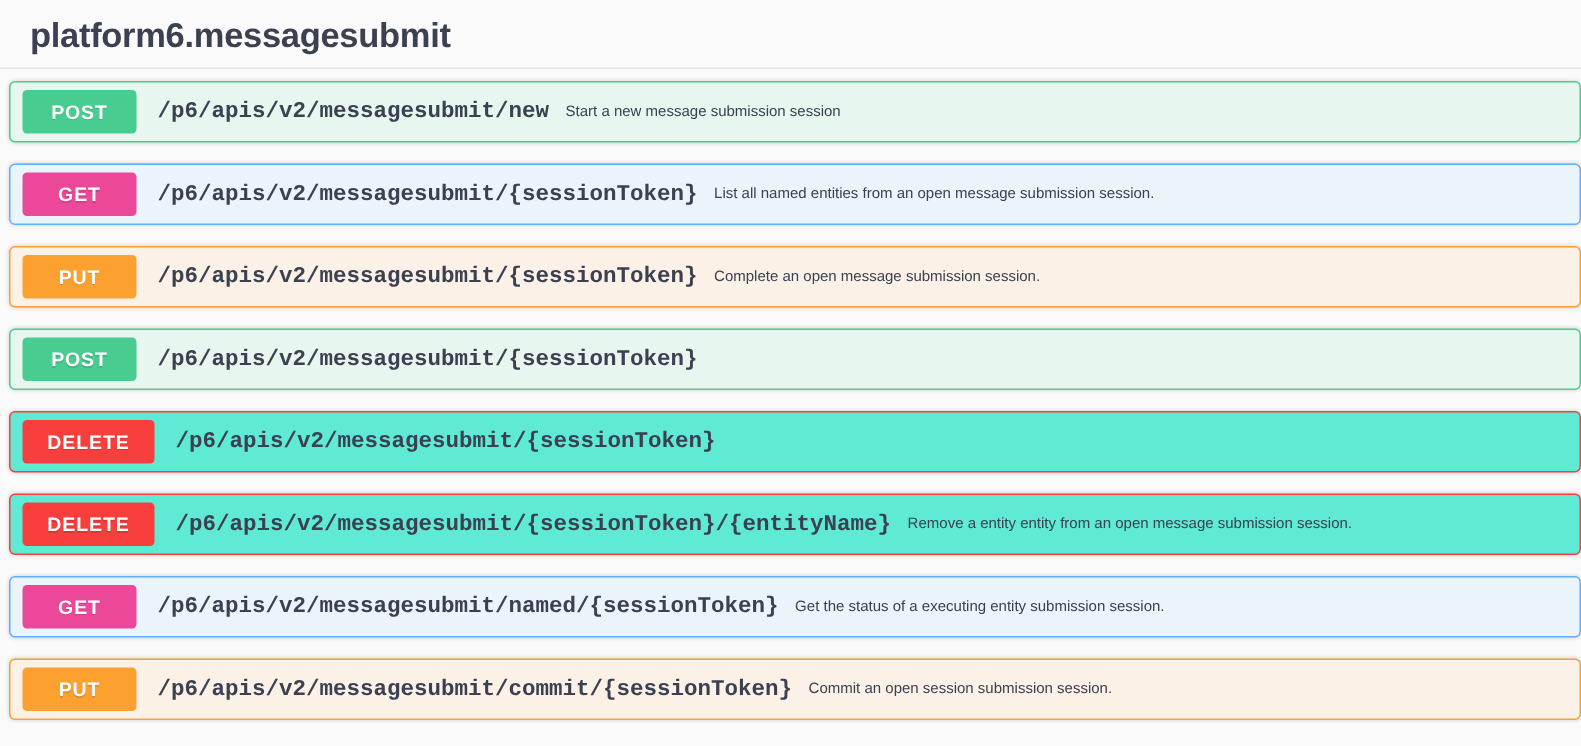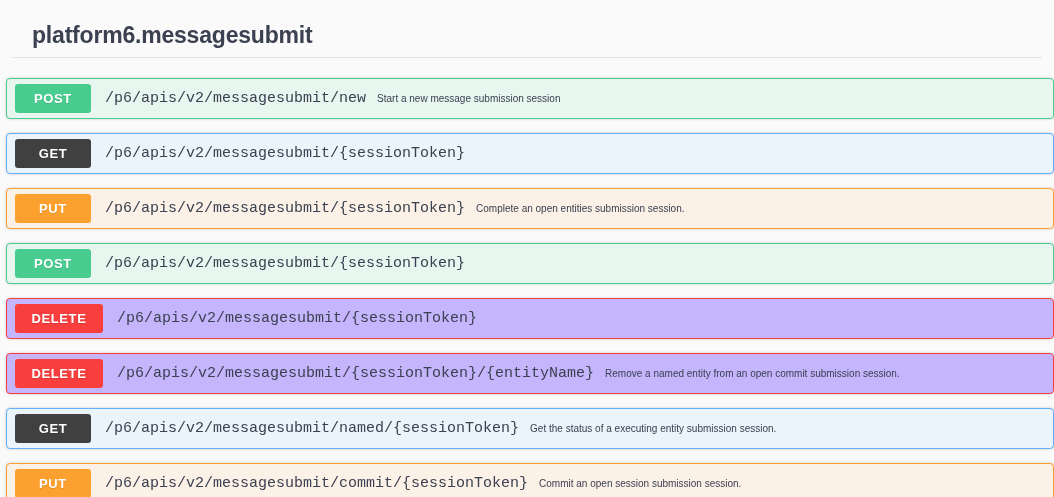--- a/index.html
+++ b/index.html
@@ -17,21 +17,21 @@
   }
 
   .opblock-tag-section {
     width: 1054px;
     box-sizing: border-box;
   }
 
   
   .tag-header {
     padding: 10px 0 9px 20px;
-    margin: 12px;
+    margin: 0;
     border-bottom: 1px solid #e4e4e4;
     box-sizing: border-box;
   }
   .tag-title {
     display: inline-block;
     font-size: 23px;
     line-height: 26px;
     font-weight: bold;
     color: #3b4151;
     letter-spacing: -0.2px;
@@ -74,85 +74,86 @@
     color: #fff;
     text-shadow: 0 1px 0 rgba(0,0,0,0.12);
     box-sizing: border-box;
   }
 
   .opblock-summary-path {
     flex: none;
     margin-left: 14px;
     font-family: "Liberation Mono", monospace;
     font-size: 15px;
-    font-weight: normal;
+    font-weight: bold;
     color: #3b4151;
     white-space: nowrap;
   }
 
   .opblock-summary-description {
     flex: 1 1 auto;
     margin-left: 11px;
     font-family: "Liberation Sans", sans-serif;
     font-size: 10px;
     color: #3b4151;
     white-space: nowrap;
     overflow: hidden;
     text-overflow: clip;
   }
 
   
   .opblock.post   { background: #e8f6f0; border-color: #49cc90; }
   .opblock.post   .opblock-summary-method { background: #49cc90; text-align: right; }
 
   .opblock.get    { background: #ebf3fb; border-color: #61affe; }
-  .opblock.get    .opblock-summary-method { background: #404040; }
+  .opblock.get    .opblock-summary-method { background: #ec4899; }
 
   .opblock.put    { background: #fbf1e6; border-color: #fca130; }
   .opblock.put    .opblock-summary-method { background: #fca130; }
 
-  .opblock.delete { background: #c4b5fd; border-color: #f93e3e; }
+  .opblock.delete { background: #5eead4; border-color: #f93e3e; }
   .opblock.delete .opblock-summary-method { background: #f93e3e; min-width: 88px; }
 </style>
 </head>
 <body>
 
 <section class="opblock-tag-section">
 
   <div class="tag-header">
     <span class="tag-title">platform6.messagesubmit</span>
   </div>
 
   <ul class="op-list" id="op-list">
       <li class="opblock post">
         <span class="opblock-summary-method">POST</span>
         <span class="opblock-summary-path">/p6/apis/v2/messagesubmit/new</span>
         <span class="opblock-summary-description">Start a new message submission session</span>
       </li>
       <li class="opblock get">
         <span class="opblock-summary-method">GET</span>
         <span class="opblock-summary-path">/p6/apis/v2/messagesubmit/{sessionToken}</span>
+        <span class="opblock-summary-description">List all named entities from an open message submission session.</span>
       </li>
       <li class="opblock put">
         <span class="opblock-summary-method">PUT</span>
         <span class="opblock-summary-path">/p6/apis/v2/messagesubmit/{sessionToken}</span>
-        <span class="opblock-summary-description">Complete an open entities submission session.</span>
+        <span class="opblock-summary-description">Complete an open message submission session.</span>
       </li>
       <li class="opblock post">
         <span class="opblock-summary-method">POST</span>
         <span class="opblock-summary-path">/p6/apis/v2/messagesubmit/{sessionToken}</span>
       </li>
       <li class="opblock delete">
         <span class="opblock-summary-method">DELETE</span>
         <span class="opblock-summary-path">/p6/apis/v2/messagesubmit/{sessionToken}</span>
       </li>
       <li class="opblock delete">
         <span class="opblock-summary-method">DELETE</span>
         <span class="opblock-summary-path">/p6/apis/v2/messagesubmit/{sessionToken}/{entityName}</span>
-        <span class="opblock-summary-description">Remove a named entity from an open commit submission session.</span>
+        <span class="opblock-summary-description">Remove a entity entity from an open message submission session.</span>
       </li>
       <li class="opblock get">
         <span class="opblock-summary-method">GET</span>
         <span class="opblock-summary-path">/p6/apis/v2/messagesubmit/named/{sessionToken}</span>
         <span class="opblock-summary-description">Get the status of a executing entity submission session.</span>
       </li>
       <li class="opblock put">
         <span class="opblock-summary-method">PUT</span>
         <span class="opblock-summary-path">/p6/apis/v2/messagesubmit/commit/{sessionToken}</span>
         <span class="opblock-summary-description">Commit an open session submission session.</span>

